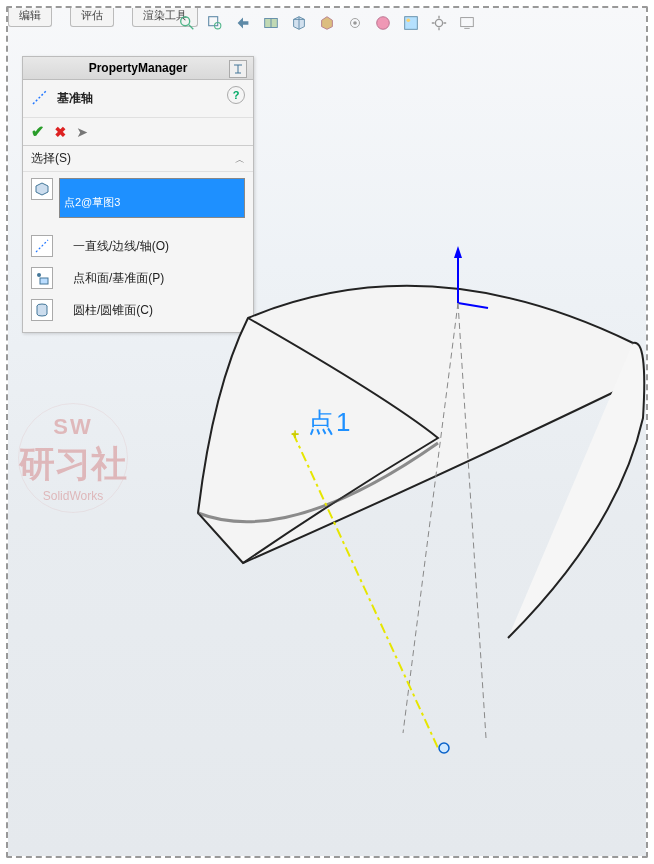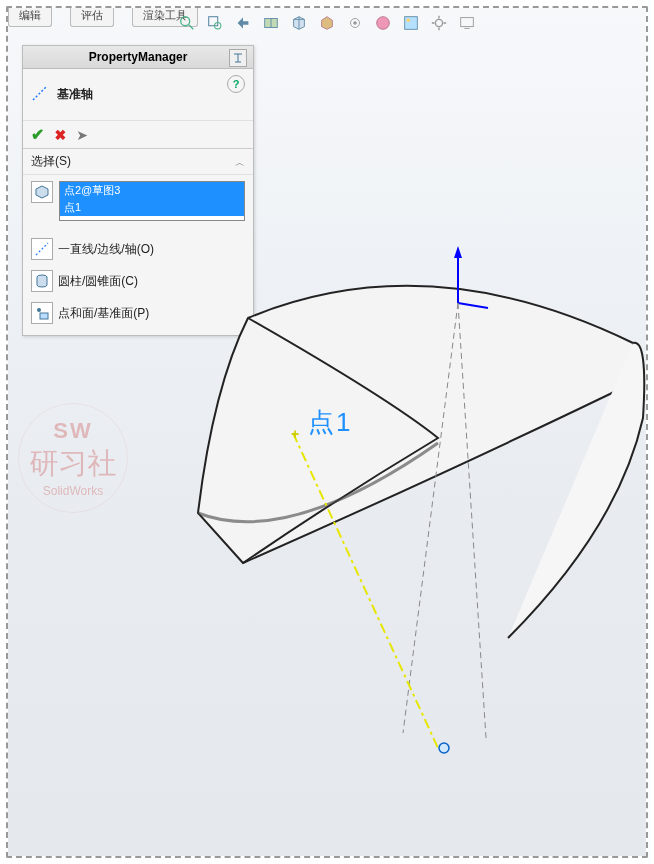--- a/index.html
+++ b/index.html
@@ -34,37 +34,37 @@
     position: absolute; left: 168px; top: 4px; display: flex; gap: 6px;
     align-items: center;
   }
   .toolbar .tbtn {
     width: 22px; height: 22px; display: flex; align-items: center; justify-content: center;
     opacity: 0.85;
   }
   .toolbar svg { width: 18px; height: 18px; }
   
   .panel {
-    position: absolute; left: 14px; top: 37px; width: 232px;
+    position: absolute; left: 14px; top: 48px; width: 232px;
     background: #f5f5f5; border: 1px solid #bcbcbc;
     box-shadow: 1px 1px 3px rgba(0,0,0,.15);
     font-size: 12px; color: #222;
   }
   .panel-title {
     background: linear-gradient(#e8e8e8,#d9d9d9);
     border-bottom: 1px solid #bcbcbc;
     text-align: center; font-weight: bold; font-size: 12px;
     padding: 4px 0; position: relative; color: #000;
   }
   .panel-title .pin {
     position: absolute; right: 6px; top: 3px; width: 18px; height: 18px;
     border: 1px solid #aaa; background: #f0f0f0; display:flex; align-items:center; justify-content:center;
   }
   .feature-row {
-    display: flex; align-items: center; padding: 15px 8px; gap: 8px;
+    display: flex; align-items: center; padding: 8px 8px; gap: 8px;
     border-bottom: 1px solid #e0e0e0; position: relative;
   }
   .feature-row .fname { font-weight: bold; }
   .feature-row .help {
     position: absolute; right: 8px; top: 6px; width: 18px; height: 18px;
     border: 1px solid #aaa; border-radius: 50%; color: #0a6; display:flex; align-items:center; justify-content:center;
     font-size: 11px; font-weight:bold;
   }
   .confirm-row { display:flex; align-items:center; gap:10px; padding:4px 8px; border-bottom:1px solid #ccc;}
   .confirm-row .ok { color:#2a9d2a; font-size:16px; font-weight:bold;}
@@ -76,38 +76,38 @@
     border-bottom:1px solid #e0e0e0; font-size:12px;
   }
   .section-hdr .chev { font-size:10px; color:#555;}
   
   .sel-box-row { display:flex; align-items:flex-start; padding:6px 8px; gap:6px;}
   .sel-icon-btn { width:22px; height:22px; border:1px solid #aaa; background:#fff; display:flex; align-items:center; justify-content:center;}
   .sel-list {
     flex:1; height:40px; border:1px solid #888; background:#fff; font-size:11px;
     overflow:hidden;
   }
-  .sel-list .item { padding:1px 4px; }
+  .sel-list .item { padding:16px 4px; }
   .sel-list .item.sel { background:#1e90ff; color:#fff;}
   
   .opt {
-    display:flex; align-items:center; gap:5px; padding:5px 8px;
+    display:flex; align-items:center; gap:20px; padding:5px 8px;
   }
   .opt .ibox { width:22px; height:22px; border:1px solid #aaa; background:#fff; display:flex; align-items:center; justify-content:center;}
   .opt .lbl { font-size:12px; }
   
   .divider { height: 6px; }
   
   .watermark {
     position:absolute; left:10px; top:395px; width:110px; height:110px; border-radius:50%;
     border:1px solid rgba(200,80,80,.25); display:flex; flex-direction:column; align-items:center; justify-content:center;
     color:#c55; opacity:.35; font-size:12px;
   }
   .watermark .big { font-size:22px; font-weight:bold; letter-spacing:2px; color:#c55;}
-  .watermark .cn { font-size:29px; font-weight:normal;}
+  .watermark .cn { font-size:36px; font-weight:bold;}
   
   .scene { position:absolute; inset:0; pointer-events:none; }
   .scene svg { width:100%; height:100%; }
   
   .pt1-label {
     position:absolute; left:300px; top:397px; color:#1e90ff; font-size:26px; letter-spacing:2px;
   }
   .plus-marker {
     position:absolute; left:283px; top:418px; color:#cc0; font-size:14px; font-weight:bold;
   }
@@ -233,34 +233,34 @@
       <div class="ibox">
           <svg width="16" height="16" viewBox="0 0 16 16">
             <line x1="2" y1="14" x2="14" y2="2" stroke="#27f" stroke-width="1.2" stroke-dasharray="2,2"></line>
           </svg>
         </div>
       <span class="lbl">一直线/边线/轴(O)</span>
     </div>
     <div class="opt">
       <div class="ibox">
           <svg width="16" height="16" viewBox="0 0 16 16">
-            <ellipse cx="8" cy="4" rx="5" ry="2" fill="#cde" stroke="#479"></ellipse>
-            <path d="M3 4 L3 12 A5 2 0 0 0 13 12 L13 4" fill="#cde" stroke="#479"></path>
+            <circle cx="5" cy="5" r="2" fill="#479"></circle>
+            <rect x="6" y="8" width="8" height="6" fill="#bdf" stroke="#479"></rect>
           </svg>
         </div>
-      <span class="lbl">圆柱/圆锥面(C)</span>
+      <span class="lbl">点和面/基准面(P)</span>
     </div>
     <div class="opt">
       <div class="ibox">
           <svg width="16" height="16" viewBox="0 0 16 16">
-            <circle cx="5" cy="5" r="2" fill="#479"></circle>
-            <rect x="6" y="8" width="8" height="6" fill="#bdf" stroke="#479"></rect>
+            <ellipse cx="8" cy="4" rx="5" ry="2" fill="#cde" stroke="#479"></ellipse>
+            <path d="M3 4 L3 12 A5 2 0 0 0 13 12 L13 4" fill="#cde" stroke="#479"></path>
           </svg>
         </div>
-      <span class="lbl">点和面/基准面(P)</span>
+      <span class="lbl">圆柱/圆锥面(C)</span>
     </div>
     <div class="divider"></div>
   </div>
 
   <div class="watermark">
     <div class="big">SW</div>
     <div class="cn">研习社</div>
     <div>SolidWorks</div>
   </div>
 

